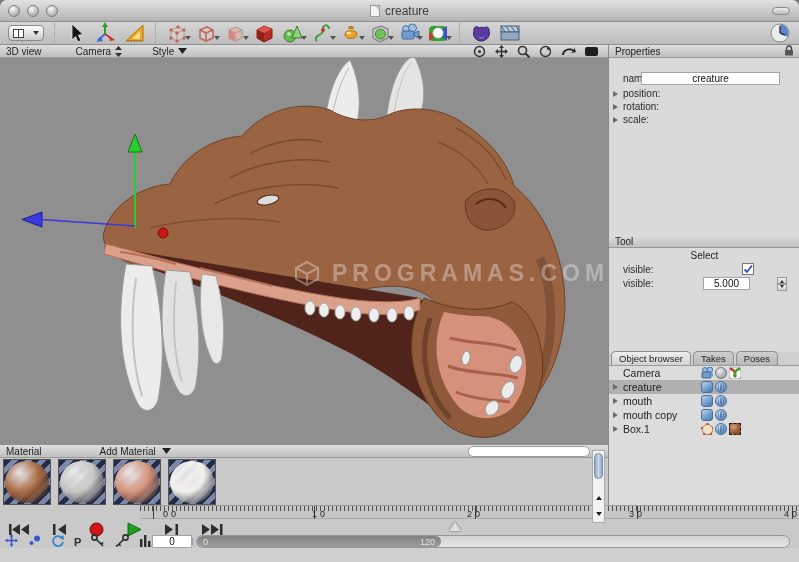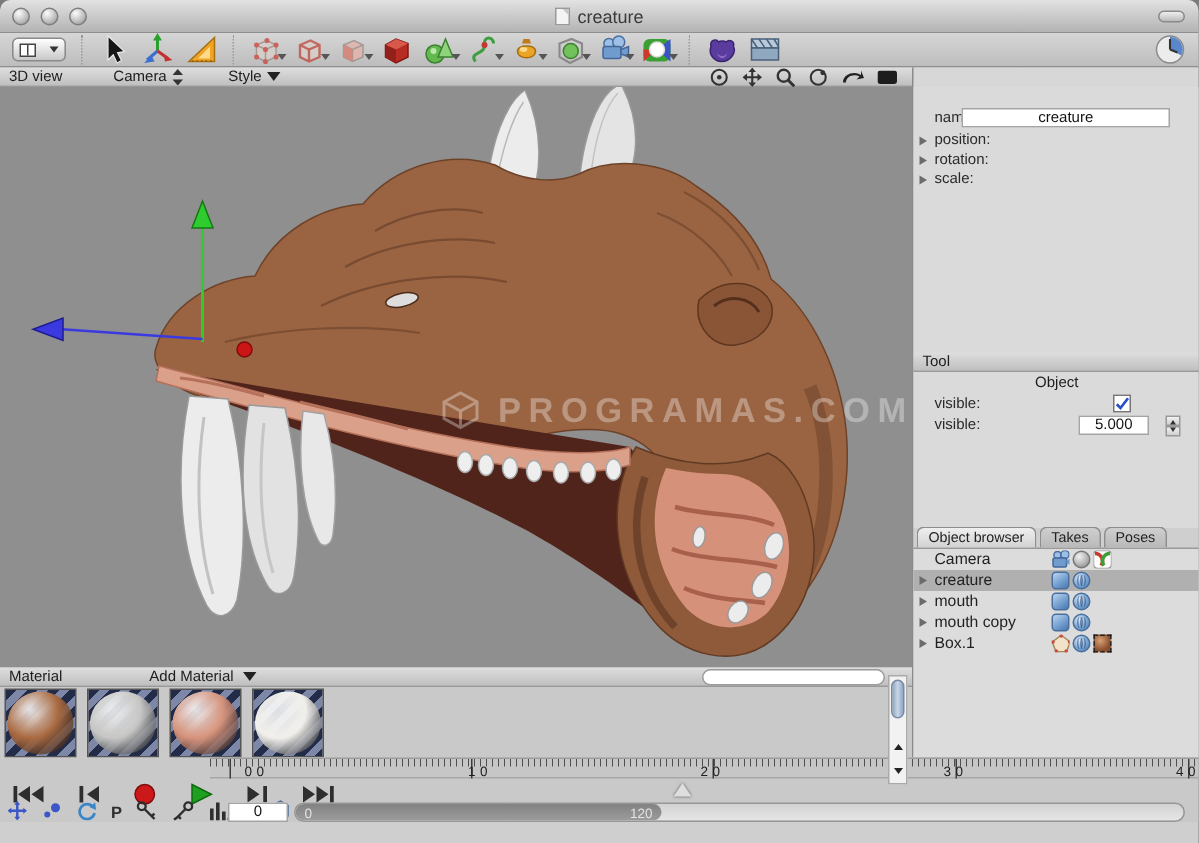--- a/index.html
+++ b/index.html
@@ -451,44 +451,51 @@
         <span class="swatch">
             <i class="sphere" style="--c: #d6937c;"></i>
           </span>
         <span class="swatch">
             <i class="sphere" style="--c: #f0efeb;"></i>
           </span>
       </div>
     </div>
 
     <div class="right">
+      <div class="bar-head panel-sec" style="top:0;">
+        <span>Properties</span>
+        <span class="lock"><svg width="10" height="11">
+              <path d="M2.5,5 L2.5,3.5 A2.5,2.5 0 0 1 7.5,3.5 L7.5,5" fill="none" stroke="#444" stroke-width="1.4"></path>
+              <rect x="1" y="5" width="8" height="5.5" rx="1" fill="#555"></rect>
+            </svg></span>
+      </div>
       <div class="props-body">
         <span class="p-label" style="top:15px;">name:</span>
         <span class="field" style="left:32px; top:14px; width:139px;">creature</span>
         <span class="disc" style="top:33px;"></span>
         <span class="p-label" style="top:30px;">position:</span>
         <span class="disc" style="top:46px;"></span>
         <span class="p-label" style="top:43px;">rotation:</span>
         <span class="disc" style="top:59px;"></span>
         <span class="p-label" style="top:56px;">scale:</span>
       </div>
 
       <div class="bar-head panel-sec tool-head">
         <span>Tool</span>
       </div>
       <div class="tool-body">
-        <div class="grp-title">Object</div>
+        <div class="grp-title">Select</div>
         <span class="p-label" style="top:16px;">visible:</span>
         <span class="checkbox">
             <svg width="10" height="10">
               <path d="M1.5,5.5 L4,8 L9,1.5" fill="none" stroke="#2a50c8" stroke-width="1.8"></path>
             </svg>
           </span>
         <span class="p-label" style="top:30px;">visible:</span>
-        <span class="field" style="left:110px; top:29px; width:47px;">5.000</span>
+        <span class="field" style="left:94px; top:29px; width:47px;">5.000</span>
         <span class="stepper">
             <span>
               <i class="stp-up"></i>
             </span>
             <span>
               <i class="stp-dn"></i>
             </span>
           </span>
       </div>
 

